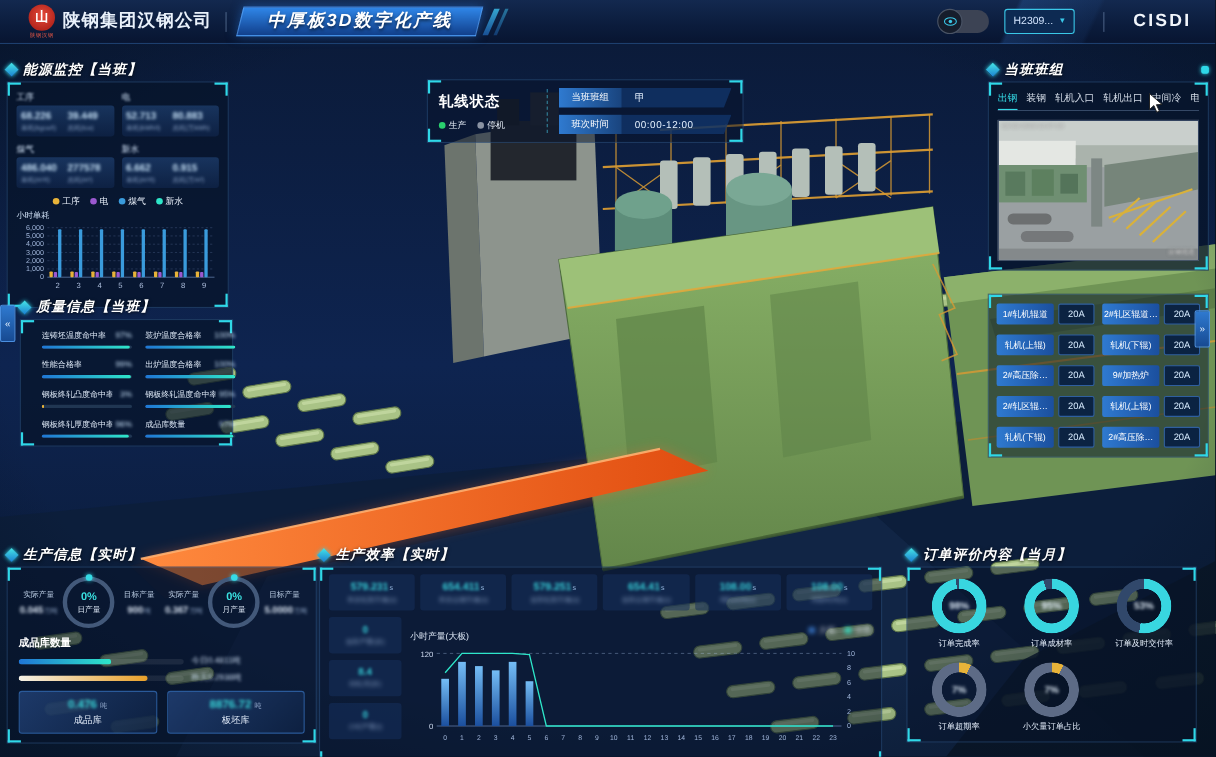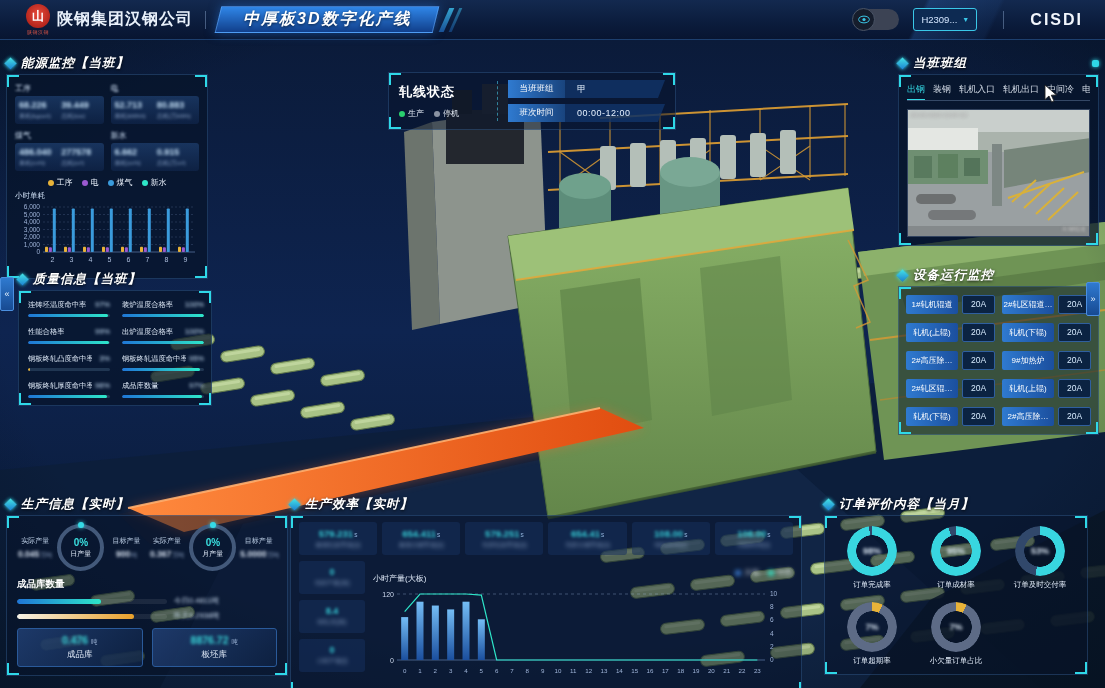--- a/index.html
+++ b/index.html
@@ -67,21 +67,21 @@
   .ev{font-size:9px;font-weight:bold;color:#cfeaff;white-space:nowrap;}
   .eu{font-size:6px;color:#8fa8cc;white-space:nowrap;margin-top:2px;}
   .elegend{display:flex;justify-content:center;gap:9px;margin:6px 0 1px;}
   .lg{display:inline-flex;align-items:center;gap:3px;}
   .lg-dot{width:6px;height:6px;border-radius:50%;background:#888;flex:none;}
   .lg-t{font-size:8px;color:#eaf1fb;}
   .chart-sub{font-size:7.5px;color:#cfe0f5;margin:3px 0 1px;}
 
   
   #p-quality{left:18px;top:271px;width:194px;}
-  #p-quality .frame{padding:9px 9px 7px;display:grid;grid-template-columns:1fr 1fr;gap:10px 12px;}
+  #p-quality .frame{padding:9px 19px 7px;display:grid;grid-template-columns:1fr 1fr;gap:10px 12px;}
   .qrow{display:flex;justify-content:space-between;align-items:baseline;gap:3px;}
   .qlabel{font-size:7.3px;color:#dce7f5;white-space:nowrap;overflow:hidden;max-width:64px;}
   .qval{font-size:7.5px;color:#cfe8ff;}
   .qtrack{height:3px;background:#203652;border-radius:2px;margin-top:4px;overflow:hidden;}
   .qfill{display:block;height:3px;border-radius:2px;}
 
   
   #p-status{left:388px;top:72px;width:288px;}
   #p-status .frame{height:58px;display:flex;align-items:center;padding:6px 10px;}
   .st-left{width:96px;}
@@ -675,24 +675,20 @@
           </g>
           <rect x="8" y="84" width="40" height="10" rx="5" fill="#6c6f70"></rect>
           <rect x="20" y="100" width="48" height="10" rx="5" fill="#75787a"></rect>
           <rect x="0" y="116" width="183" height="12" fill="#84898b"></rect>
         </svg>
       </div>
     </div>
   </div>
 
   <div class="panel" id="p-equip">
-    <div class="ptitle">
-        <span class="diamond"></span>
-      <span class="pt-text">设备运行监控</span>
-      </div>
     <div class="frame lite">
   <div class="eqcell">
     <span class="eqlabel">1#轧机辊道</span>
     <span class="eqval">20A</span>
   </div>
 
   <div class="eqcell">
     <span class="eqlabel">2#轧区辊道…</span>
     <span class="eqval">20A</span>
   </div>

